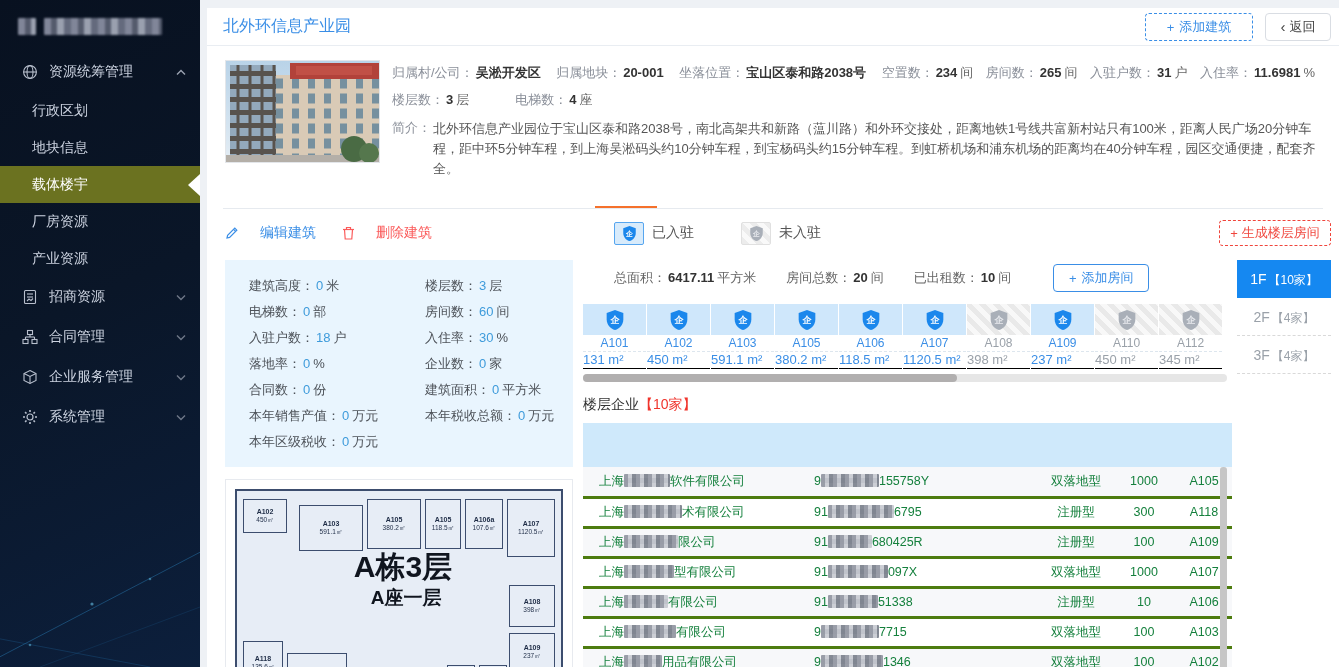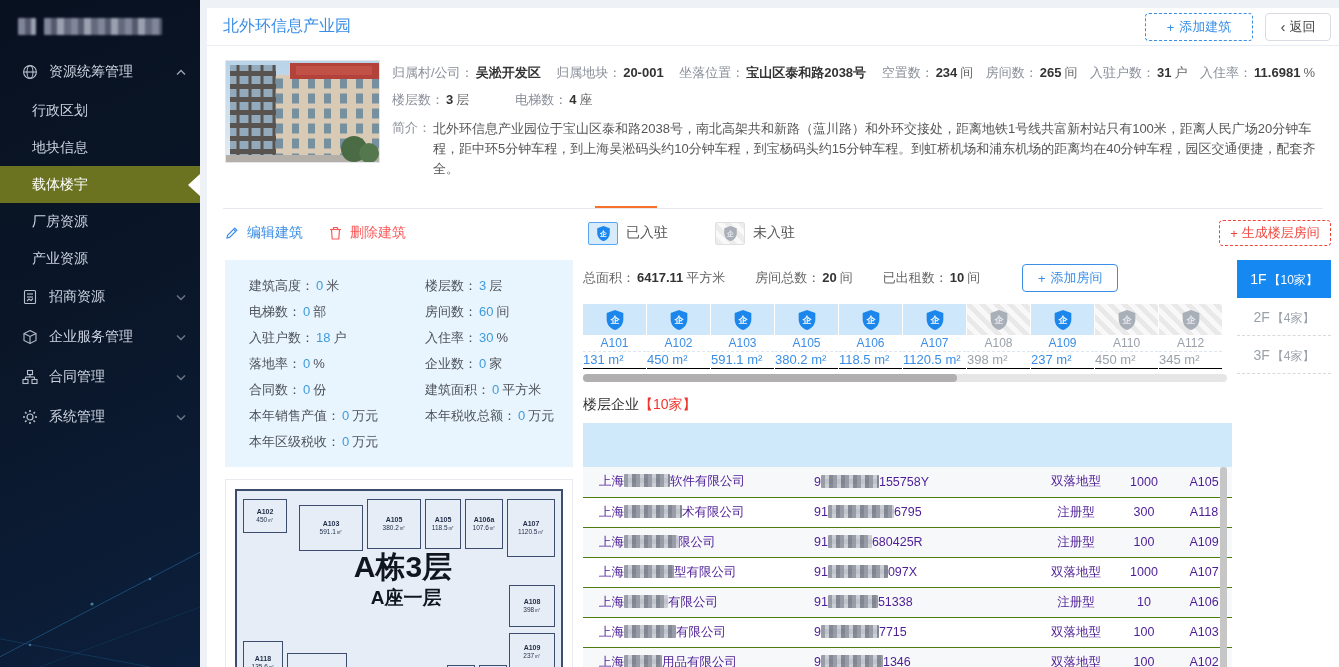--- a/index.html
+++ b/index.html
@@ -51,21 +51,21 @@
   .intro-label { color:#8a8f99; flex:none; }
   .intro-text { color:#555; line-height:20px; margin-left:2px; }
 
   
   .tabs { margin:2px 16px 0; display:flex; border-bottom:1px solid #e6eaef; }
   .tab { width:62px; text-align:center; padding:8px 0 9px; font-size:14px; color:#8b919a; cursor:pointer; }
   .tab.active { color:#f5712c; border-bottom:2px solid #f5712c; padding-bottom:7px; }
 
   
   .action-row { display:flex; align-items:center; padding:11px 8px 10px 18px; }
-  .act-link { display:inline-flex; align-items:center; gap:8px; font-size:14px; cursor:pointer; }
+  .act-link { display:inline-flex; align-items:center; gap:21px; font-size:14px; cursor:pointer; }
   .act-edit { color:#3a8ee6; }
   .act-delete { color:#fb5b5b; margin-left:26px; }
   .legend { display:inline-flex; align-items:center; gap:8px; margin-left:182px; }
   .legend + .legend { margin-left:27px;padding-left:20px; }
   .legend-chip { width:30px; height:23px; border-radius:2px; display:flex; align-items:center; justify-content:center; }
   .chip-occ { background:#d8ebfb; border:1px solid #57a6ef; }
   .chip-vac { background:repeating-linear-gradient(45deg,#ececec 0 5px,#f9f9f9 5px 10px); border:1px solid #e0e0e0; }
   .legend-label { color:#555; font-size:14px; }
   .btn-generate { margin-left:auto; width:112px; height:26px; border:1px dashed #f0453c; color:#f0453c; gap:4px; }
 
@@ -92,21 +92,21 @@
   
   .plan-card { margin-top:12px; border:1px solid #e7eaef; padding:9px; height:300px; }
   .plan-canvas { position:relative; width:328px; height:282px; background:#e7edf6; outline:2px solid #3c4d6e; outline-offset:-2px; }
   .fp-room { position:absolute; border:1.5px solid #3c4d6e; color:#1d2b45; display:flex; flex-direction:column; align-items:center; justify-content:center; line-height:1.25; }
   .fp-id { font-size:7px; font-weight:bold; }
   .fp-area { font-size:6.5px; }
   .plan-title-big { position:absolute; left:50%; top:58px; transform:translateX(-46%); font-size:30px; font-weight:bold; color:#10151f; white-space:nowrap; text-shadow:0 0 2px #e7edf6; }
   .plan-title-small { position:absolute; left:50%; top:96px; transform:translateX(-40%); font-size:19px; font-weight:bold; color:#10151f; white-space:nowrap; text-shadow:0 0 2px #e7edf6; }
 
   
-  .summary-row { display:flex; align-items:center; gap:30px; height:36px; margin-bottom:8px; }
+  .summary-row { display:flex; align-items:center; gap:30px; height:36px; margin-bottom:8px;margin-left:31px; }
   .sum-label { color:#666; }
   .sum-value { color:#333; font-weight:bold; margin-left:2px; }
   .sum-unit { color:#666; margin-left:3px; }
   .btn-add-room { width:96px; height:28px; border:1px solid #3a8ee6; color:#3a8ee6; gap:5px; margin-left:12px; }
 
   .room-cards { display:flex; gap:1px; }
   .room-card { width:63px; flex:none; cursor:pointer; }
   .rc-icon { height:31px; background:#cfe7fb; display:flex; align-items:center; justify-content:center; }
   .room-card.vacant .rc-icon { background:repeating-linear-gradient(45deg,#e9e9e9 0 5px,#f8f8f8 5px 10px); }
   .rc-name { height:17px; line-height:17px; text-align:center; font-size:12px; color:#3a8ee6; background:#fff; border-bottom:1px dashed #dde6ee; }
@@ -115,21 +115,21 @@
 
   .hscroll { margin-top:5px; height:8px; background:#e6e6e6; border-radius:4px; position:relative; }
   .hscroll-thumb { position:absolute; left:0; top:0; height:8px; width:58%; background:#b1afaf; border-radius:4px; }
 
   .section-title { margin:14px 0 9px; font-size:14px; color:#333; }
   .section-count { color:#f0342c; }
 
   .table-wrap { position:relative; padding-right:10px; }
   table.ent { width:100%; border-collapse:collapse; table-layout:fixed; }
   table.ent th { background:#cfe9fb; font-weight:normal; font-size:13px; color:#333; height:44px; padding:4px 2px; line-height:17px; }
-  table.ent td { height:30px; font-size:12.5px; color:#4c1d95; padding:2px 4px; border-bottom:1px solid #4d7c0f; text-align:center; white-space:nowrap; overflow:hidden; }
+  table.ent td { height:30px; font-size:12.5px; color:#15803d; padding:2px 4px; border-bottom:3px solid #4d7c0f; text-align:center; white-space:nowrap; overflow:hidden; }
   table.ent td.c-name { text-align:left; padding-left:16px; }
   table.ent td.c-code { text-align:left; padding-left:6px; }
   table.ent tr:nth-child(odd) td { background:#f7f8fa; }
   .vscroll { position:absolute; right:0; top:44px; width:7px; height:208px; background:#c6c6c6; border-radius:3px; }
 
   
   .floors-panel { background:#fff; }
   .floor-item { height:38px; line-height:38px; text-align:center; font-size:14px; color:#9aa1a9; border-bottom:1px dashed #d9d9d9; cursor:pointer; white-space:nowrap; }
   .floor-item .floor-tag { font-size:12px; margin-left:2px; }
   .floor-item.active { background:#1588f1; color:#fff; border-bottom:none; }
@@ -173,41 +173,41 @@
         <polyline points="5,12 7,10 9,11.5 11,9.5"></polyline>
     </svg>
     <span>招商资源</span>
     <svg class="chev" viewBox="0 0 10 7" fill="none" stroke="#8f97a6" stroke-width="1.4">
         <polyline points="1,1.5 5,5.5 9,1.5"></polyline>
       </svg>
   </div>
 
   <div class="menu-group">
     <svg class="gi" viewBox="0 0 16 16" fill="none" stroke="#ccd3e0" stroke-width="1.1">
-      <path d="M8 1.5 L14 4.5 V11.5 L8 14.5 L2 11.5 V4.5 Z"></path>
-        <polyline points="2,4.5 8,7.5 14,4.5"></polyline>
-        <line x1="8" y1="7.5" x2="8" y2="14.5"></line>
-    </svg>
-    <span>企业服务管理</span>
-    <svg class="chev" viewBox="0 0 10 7" fill="none" stroke="#8f97a6" stroke-width="1.4">
-        <polyline points="1,1.5 5,5.5 9,1.5"></polyline>
-      </svg>
-  </div>
-
-  <div class="menu-group">
-    <svg class="gi" viewBox="0 0 16 16" fill="none" stroke="#ccd3e0" stroke-width="1.1">
       <rect x="5.5" y="1.5" width="5" height="4"></rect>
         <rect x="1" y="10.5" width="5" height="4"></rect>
         <rect x="10" y="10.5" width="5" height="4"></rect>
       <line x1="8" y1="5.5" x2="8" y2="8"></line>
         <line x1="3.5" y1="8" x2="12.5" y2="8"></line>
         <line x1="3.5" y1="8" x2="3.5" y2="10.5"></line>
         <line x1="12.5" y1="8" x2="12.5" y2="10.5"></line>
     </svg>
     <span>合同管理</span>
+    <svg class="chev" viewBox="0 0 10 7" fill="none" stroke="#8f97a6" stroke-width="1.4">
+        <polyline points="1,1.5 5,5.5 9,1.5"></polyline>
+      </svg>
+  </div>
+
+  <div class="menu-group">
+    <svg class="gi" viewBox="0 0 16 16" fill="none" stroke="#ccd3e0" stroke-width="1.1">
+      <path d="M8 1.5 L14 4.5 V11.5 L8 14.5 L2 11.5 V4.5 Z"></path>
+        <polyline points="2,4.5 8,7.5 14,4.5"></polyline>
+        <line x1="8" y1="7.5" x2="8" y2="14.5"></line>
+    </svg>
+    <span>企业服务管理</span>
     <svg class="chev" viewBox="0 0 10 7" fill="none" stroke="#8f97a6" stroke-width="1.4">
         <polyline points="1,1.5 5,5.5 9,1.5"></polyline>
       </svg>
   </div>
 
   <div class="menu-group">
     <svg class="gi" viewBox="0 0 16 16" fill="none" stroke="#ccd3e0" stroke-width="1.2">
       <circle cx="8" cy="8" r="3"></circle>
       <g stroke-width="1.6">
           <line x1="8" y1="1" x2="8" y2="3"></line>

